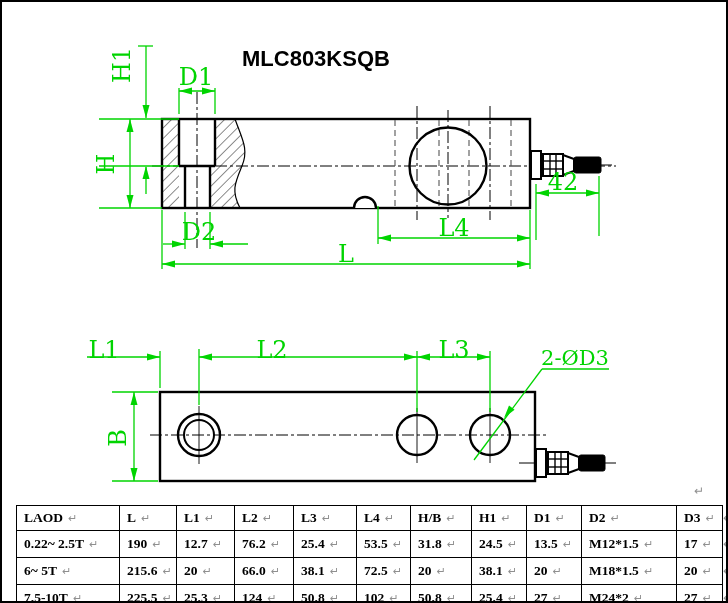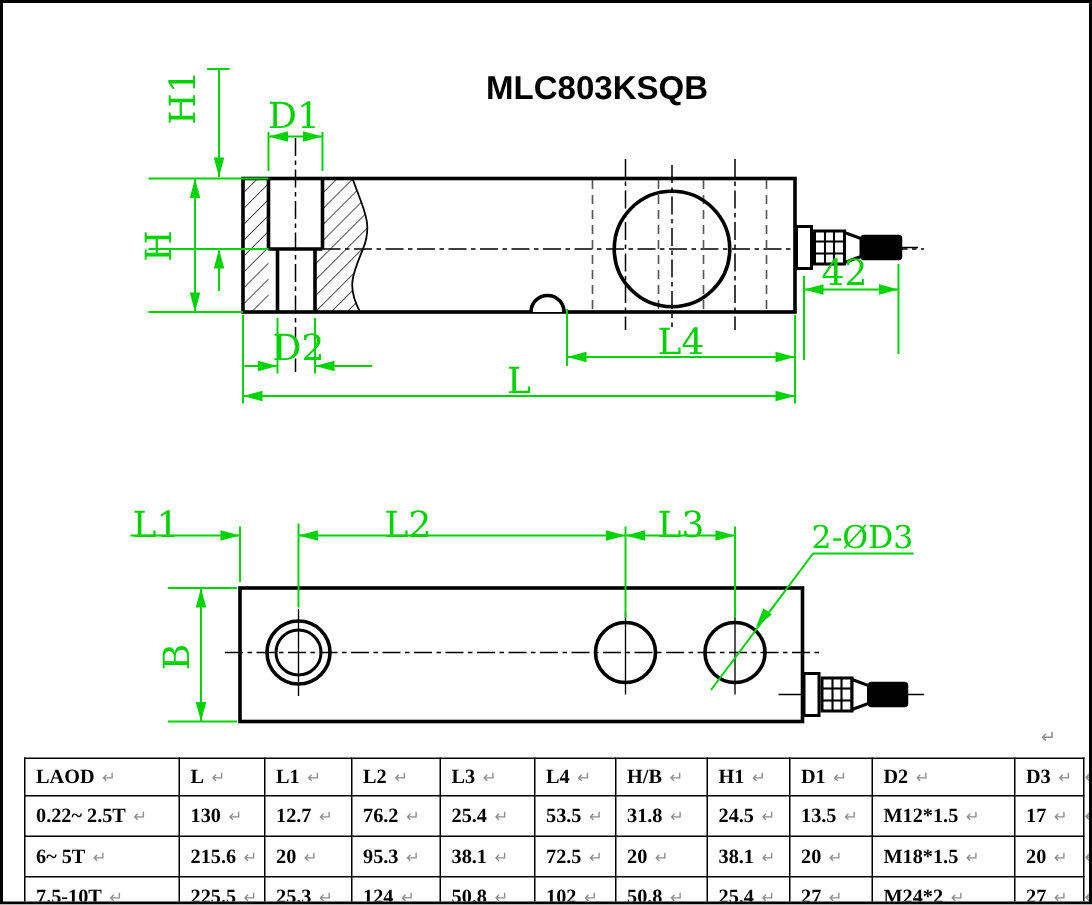--- a/index.html
+++ b/index.html
@@ -4,21 +4,21 @@
 <style>
   html,body{margin:0;padding:0;background:#e8e8e8;}
   .page{
     position:relative;width:728px;height:603px;margin:0 auto;
     background:#ffffff;border:2px solid #000;box-sizing:border-box;
     overflow:hidden;font-family:"Liberation Serif",serif;
   }
   svg{position:absolute;left:0;top:0;}
   svg text{font-family:"DejaVu Serif","Liberation Serif",serif;fill:#00d400;font-size:24px;}
   .title{
-    position:absolute;left:240px;top:44px;width:230px;text-align:right;
+    position:absolute;left:240px;top:44px;width:230px;text-align:left;
     font-family:"Liberation Sans",sans-serif;font-weight:bold;font-size:22px;color:#000;
   }
   .spec-table{
     position:absolute;left:14px;top:503px;width:706px;
     border-collapse:collapse;table-layout:fixed;
   }
   .spec-table th,.spec-table td{
     border:1.4px solid #000;font-family:"Liberation Serif",serif;
     font-weight:bold;font-size:13.5px;color:#000;text-align:left;
     padding:0 0 0 7px;white-space:nowrap;overflow:hidden;
@@ -233,36 +233,36 @@
           <th><span>H/B</span><span class="cm">↵</span></th>
           <th><span>H1</span><span class="cm">↵</span></th>
           <th><span>D1</span><span class="cm">↵</span></th>
           <th><span>D2</span><span class="cm">↵</span></th>
           <th><span>D3</span><span class="cm">↵</span></th>
         </tr>
       </thead>
     <tbody>
         <tr>
           <td><span>0.22~ 2.5T</span><span class="cm">↵</span></td>
-          <td><span>130</span><span class="cm">↵</span></td>
+          <td><span>190</span><span class="cm">↵</span></td>
           <td><span>12.7</span><span class="cm">↵</span></td>
           <td><span>76.2</span><span class="cm">↵</span></td>
           <td><span>25.4</span><span class="cm">↵</span></td>
           <td><span>53.5</span><span class="cm">↵</span></td>
           <td><span>31.8</span><span class="cm">↵</span></td>
           <td><span>24.5</span><span class="cm">↵</span></td>
           <td><span>13.5</span><span class="cm">↵</span></td>
           <td><span>M12*1.5</span><span class="cm">↵</span></td>
           <td><span>17</span><span class="cm">↵</span></td>
         </tr>
         <tr>
           <td><span>6~ 5T</span><span class="cm">↵</span></td>
           <td><span>215.6</span><span class="cm">↵</span></td>
           <td><span>20</span><span class="cm">↵</span></td>
-          <td><span>95.3</span><span class="cm">↵</span></td>
+          <td><span>66.0</span><span class="cm">↵</span></td>
           <td><span>38.1</span><span class="cm">↵</span></td>
           <td><span>72.5</span><span class="cm">↵</span></td>
           <td><span>20</span><span class="cm">↵</span></td>
           <td><span>38.1</span><span class="cm">↵</span></td>
           <td><span>20</span><span class="cm">↵</span></td>
           <td><span>M18*1.5</span><span class="cm">↵</span></td>
           <td><span>20</span><span class="cm">↵</span></td>
         </tr>
         <tr>
           <td><span>7.5-10T</span><span class="cm">↵</span></td>

